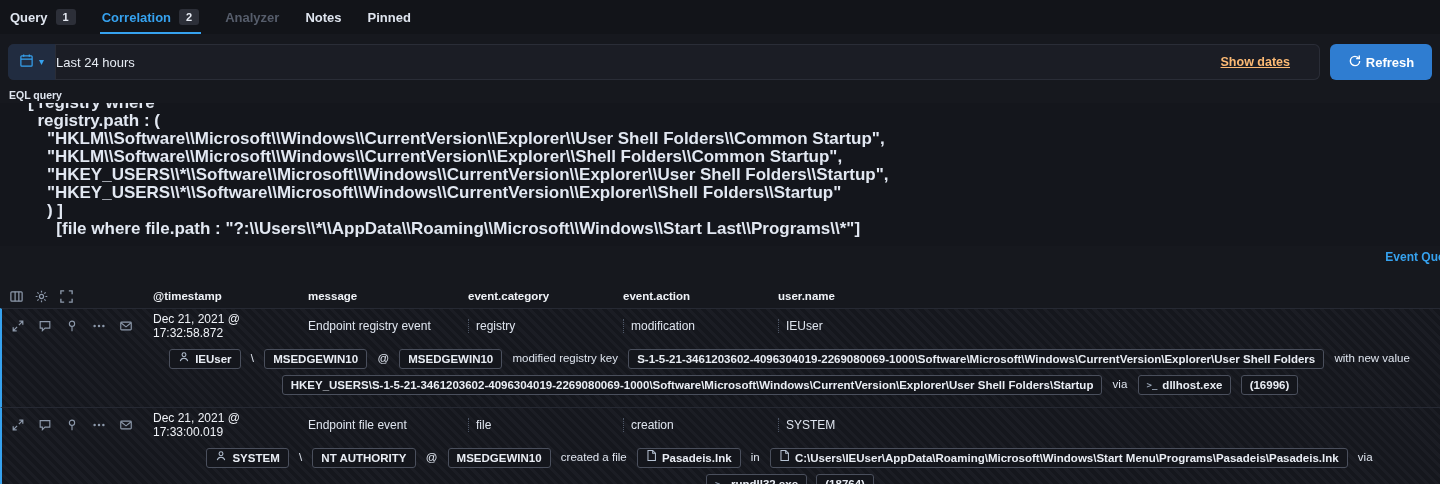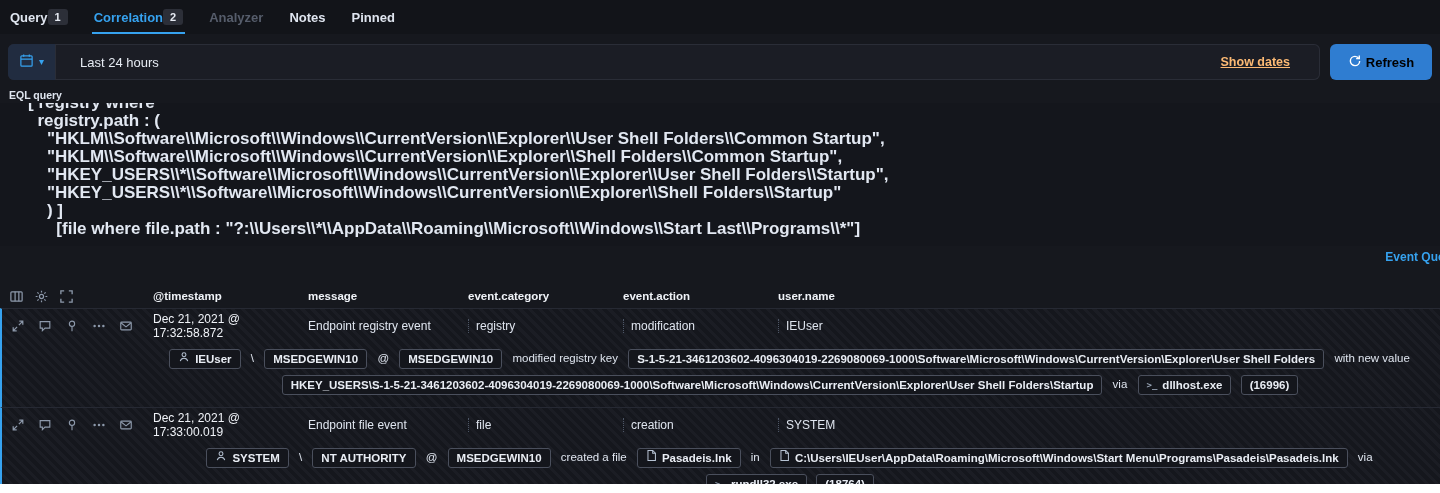--- a/index.html
+++ b/index.html
@@ -1,40 +1,40 @@
 <!DOCTYPE html>
 <html><head>
 <meta charset="utf-8">
 <style>
   *{box-sizing:border-box;margin:0;padding:0}
   html,body{width:1440px;height:493px;overflow:hidden;background:#16181e;
     font-family:"Liberation Sans",sans-serif;color:#dfe5ef;position:relative}
 
   
   .tabbar{display:flex;align-items:center;gap:26px;height:34px;padding:0 10px;background:#121419}
-  .tab{display:flex;align-items:center;height:34px;font-size:13px;font-weight:700;
+  .tab{display:flex;align-items:center;gap:8px;height:34px;font-size:13px;font-weight:700;
     color:#dfe5ef;cursor:pointer;position:relative}
   .tab.active{color:#36a2ef}
   .tab.active::after{content:"";position:absolute;left:-2px;right:-2px;bottom:0;height:2px;background:#36a2ef}
   .tab.disabled{color:#565d6b;cursor:default}
   .tab-badge{background:#2c2f38;color:#e6ebf3;font-size:11px;font-weight:700;
     padding:1px 7px;border-radius:3px;line-height:14px}
 
   
   .datebar{display:flex;gap:10px;padding:10px 8px 0;align-items:stretch}
   .datepicker{flex:1;display:flex;align-items:center;background:#1b1d25;border-radius:6px;
     height:36px;overflow:hidden;box-shadow:inset 0 0 0 1px #2a2d37}
   .quick{display:flex;align-items:center;gap:5px;background:#212c40;border:none;
     border-right:1px solid #2a2d37;height:100%;padding:0 11px;cursor:pointer}
   .chev{color:#36a2ef;font-size:10px;line-height:1}
-  .date-text{padding:0 24px;font-size:13px;color:#e6ebf3;flex:1;cursor:pointer}
+  .date-text{padding:0 0;font-size:13px;color:#e6ebf3;flex:1;cursor:pointer}
   .showdates{color:#fdba74;font-size:12.5px;text-decoration:underline;padding-right:30px;
     font-weight:600;cursor:pointer;white-space:nowrap}
   .refresh{width:102px;display:flex;align-items:center;justify-content:center;gap:4px;
-    background:#2f7dd1;border:none;border-radius:6px;color:#000000;font-size:13px;font-weight:600;
+    background:#2f7dd1;border:none;border-radius:6px;color:#ffffff;font-size:13px;font-weight:600;
     cursor:pointer;font-family:inherit;height:36px}
 
   
   .eql-label{margin:9px 0 2px;padding:0 9px;font-size:10.5px;font-weight:700;color:#dfe5ef}
   .eql-box{background:#14161c;padding:0 0 8px;cursor:text}
   .eql-clip{height:9px;overflow:hidden}
   .eql-clip span{display:block;margin-top:-9px}
   .eql-line,.eql-clip span{font-family:Liberation Sans, sans-serif;font-size:17px;
     line-height:18px;white-space:pre;color:#e2e8f2;padding-left:28px;font-weight:700}
   .eql-footer{position:relative;height:22px}

